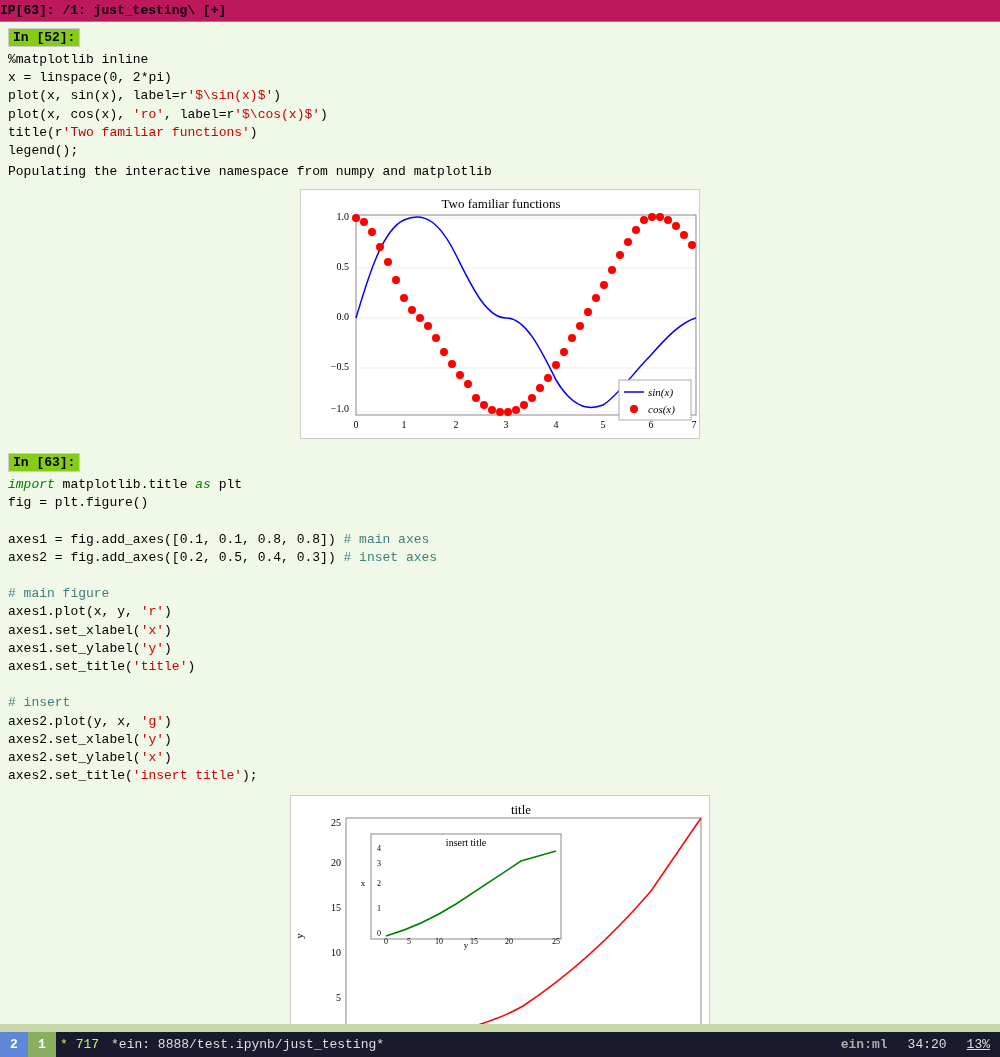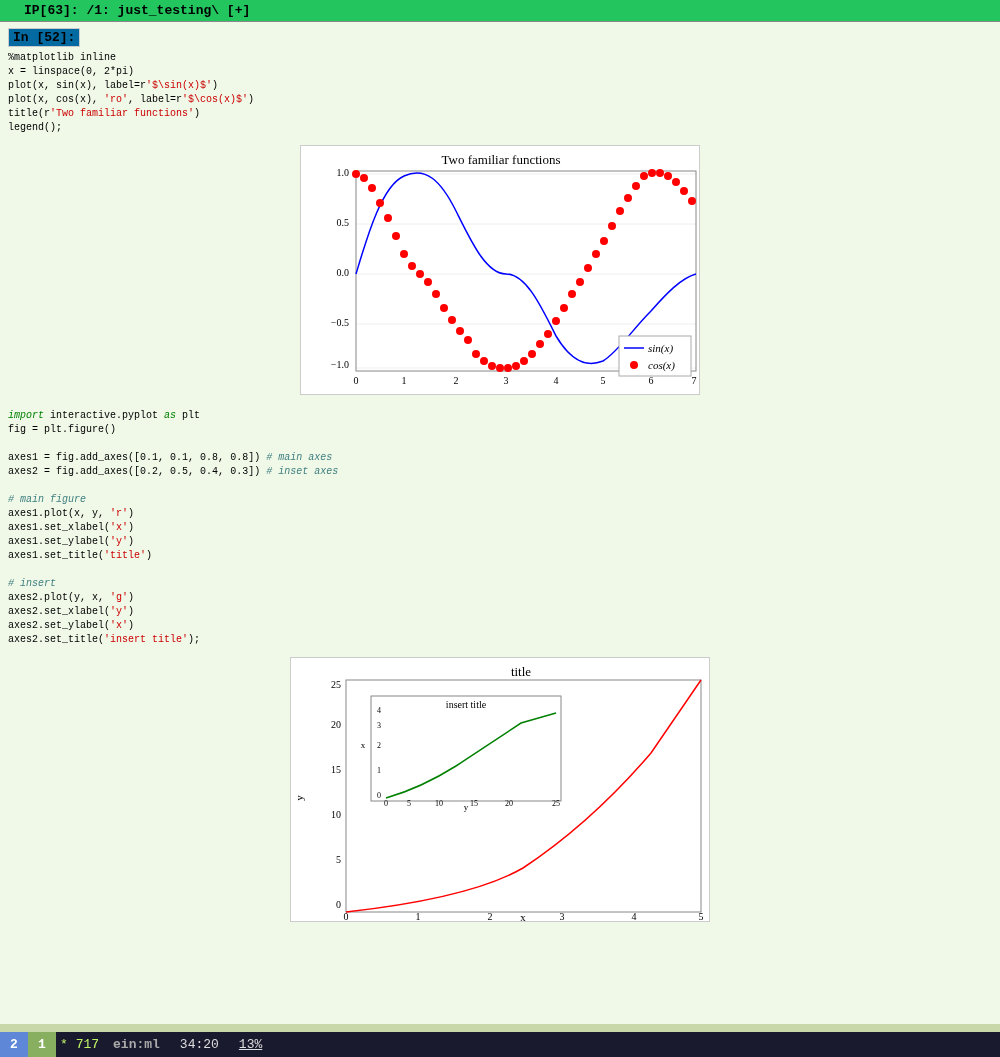--- a/index.html
+++ b/index.html
@@ -7,23 +7,23 @@
       width: 1000px;
       height: 1057px;
       background: #c8d8a8;
       font-family: 'Courier New', Courier, monospace;
       font-size: 13px;
       overflow: hidden;
     }
 
     
     #title-bar {
-      background: #22c55e;
+      background: #be185d;
       color: #000;
-      padding: 3px 24px;
+      padding: 3px 0;
       font-size: 13px;
       font-weight: bold;
       border-bottom: 1px solid #888;
     }
 
     
     #notebook {
       background: #f0f8e8;
       width: 100%;
       height: calc(1057px - 30px - 25px);
@@ -31,40 +31,40 @@
       position: relative;
     }
 
     
     .cell {
       padding: 4px 0;
     }
 
     .cell-in-label {
       color: #000;
-      background: #0369a1;
+      background: #84cc16;
       display: inline-block;
       padding: 1px 4px;
       font-weight: bold;
       font-size: 13px;
       border: 1px solid #ccc;
     }
 
     .cell-content {
       padding: 2px 0 2px 8px;
       white-space: pre;
-      font-size: 10px;
+      font-size: 13px;
       line-height: 1.4;
     }
 
     
     .kw { color: #008000; font-style: italic; } 
     .str { color: #cc0000; } 
     .num { color: #000; }
-    .cm { color: #408080; font-style: italic; } 
+    .cm { color: #408080; } 
     .plain { color: #000; }
 
     .output-text {
       padding: 2px 8px;
       font-size: 13px;
       color: #000;
       white-space: pre;
     }
 
     
@@ -146,20 +146,21 @@
   <div class="cell">
     <div style="padding: 2px 8px;">
       <span class="cell-in-label">In [52]:</span>
     </div>
     <div class="cell-content"><span class="plain">%matplotlib inline
 x </span><span class="plain">= </span><span class="plain">linspace(</span><span class="num">0</span><span class="plain">, </span><span class="num">2</span><span class="plain">*pi)
 plot(x, sin(x), label=r</span><span class="str">'$\sin(x)$'</span><span class="plain">)
 plot(x, cos(x), </span><span class="str">'ro'</span><span class="plain">, label=r</span><span class="str">'$\cos(x)$'</span><span class="plain">)
 title(r</span><span class="str">'Two familiar functions'</span><span class="plain">)
 legend();</span></div>
+    <div class="output-text">Populating the interactive namespace from numpy and matplotlib</div>
   </div>
 
   <div class="plot-container">
     <svg width="400" height="250" style="background:#fff; border: 1px solid #ccc;">
 
       <text x="200" y="18" text-anchor="middle" font-size="13" font-family="sans-serif">Two familiar functions</text>
 
       <text x="48" y="30" text-anchor="end" font-size="10" font-family="sans-serif">1.0</text>
       <text x="48" y="80" text-anchor="end" font-size="10" font-family="sans-serif">0.5</text>
       <text x="48" y="130" text-anchor="end" font-size="10" font-family="sans-serif">0.0</text>
@@ -231,21 +232,24 @@
 
       <rect x="318" y="190" width="72" height="40" fill="white" stroke="#aaa" stroke-width="1"></rect>
       <line x1="323" y1="202" x2="343" y2="202" stroke="blue" stroke-width="1.5"></line>
       <text x="347" y="206" font-size="11" font-family="serif" font-style="italic">sin(x)</text>
       <circle cx="333" cy="219" r="4" fill="red"></circle>
       <text x="347" y="223" font-size="11" font-family="serif" font-style="italic">cos(x)</text>
     </svg>
   </div>
 
   <div class="cell">
-    <div class="cell-content"><span class="kw">import</span><span class="plain"> interactive.pyplot </span><span class="kw">as</span><span class="plain"> plt
+    <div style="padding: 2px 8px;">
+      <span class="cell-in-label">In [63]:</span>
+    </div>
+    <div class="cell-content"><span class="kw">import</span><span class="plain"> matplotlib.title </span><span class="kw">as</span><span class="plain"> plt
 fig = plt.figure()
 
 axes1 = fig.add_axes([</span><span class="num">0.1</span><span class="plain">, </span><span class="num">0.1</span><span class="plain">, </span><span class="num">0.8</span><span class="plain">, </span><span class="num">0.8</span><span class="plain">]) </span><span class="cm"># main axes</span><span class="plain">
 axes2 = fig.add_axes([</span><span class="num">0.2</span><span class="plain">, </span><span class="num">0.5</span><span class="plain">, </span><span class="num">0.4</span><span class="plain">, </span><span class="num">0.3</span><span class="plain">]) </span><span class="cm"># inset axes</span><span class="plain">
 
 </span><span class="cm"># main figure</span><span class="plain">
 axes1.plot(x, y, </span><span class="str">'r'</span><span class="plain">)
 axes1.set_xlabel(</span><span class="str">'x'</span><span class="plain">)
 axes1.set_ylabel(</span><span class="str">'y'</span><span class="plain">)
 axes1.set_title(</span><span class="str">'title'</span><span class="plain">)
@@ -315,20 +319,23 @@
   <div class="status-mode-n" style="background: #5f87d7; color: white; padding: 0 10px; height: 100%; display: flex; align-items: center; font-weight: bold;">
     <span>2</span>
   </div>
   <div class="status-mode-i" style="background: #87af5f; color: white; padding: 0 10px; height: 100%; display: flex; align-items: center; font-weight: bold;">
     <span>1</span>
   </div>
   <div style="padding: 0 4px; color: #bef264;">
     <span>*</span>
     <span>717</span>
   </div>
+  <div class="status-file" style="color: #ddd; padding: 0 8px; flex: 1;">
+    <span>*ein: 8888/test.ipynb/just_testing*</span>
+  </div>
   <div class="status-mode-text" style="color: #aaa; padding: 0 10px;">
     <span>ein:ml</span>
   </div>
   <div class="status-pos" style="color: #ddd; padding: 0 10px;">
     <span>34:20</span>
   </div>
   <div class="status-pct" style="color: #ddd; padding: 0 10px;">
     <span>13%</span>
   </div>
 </div>

